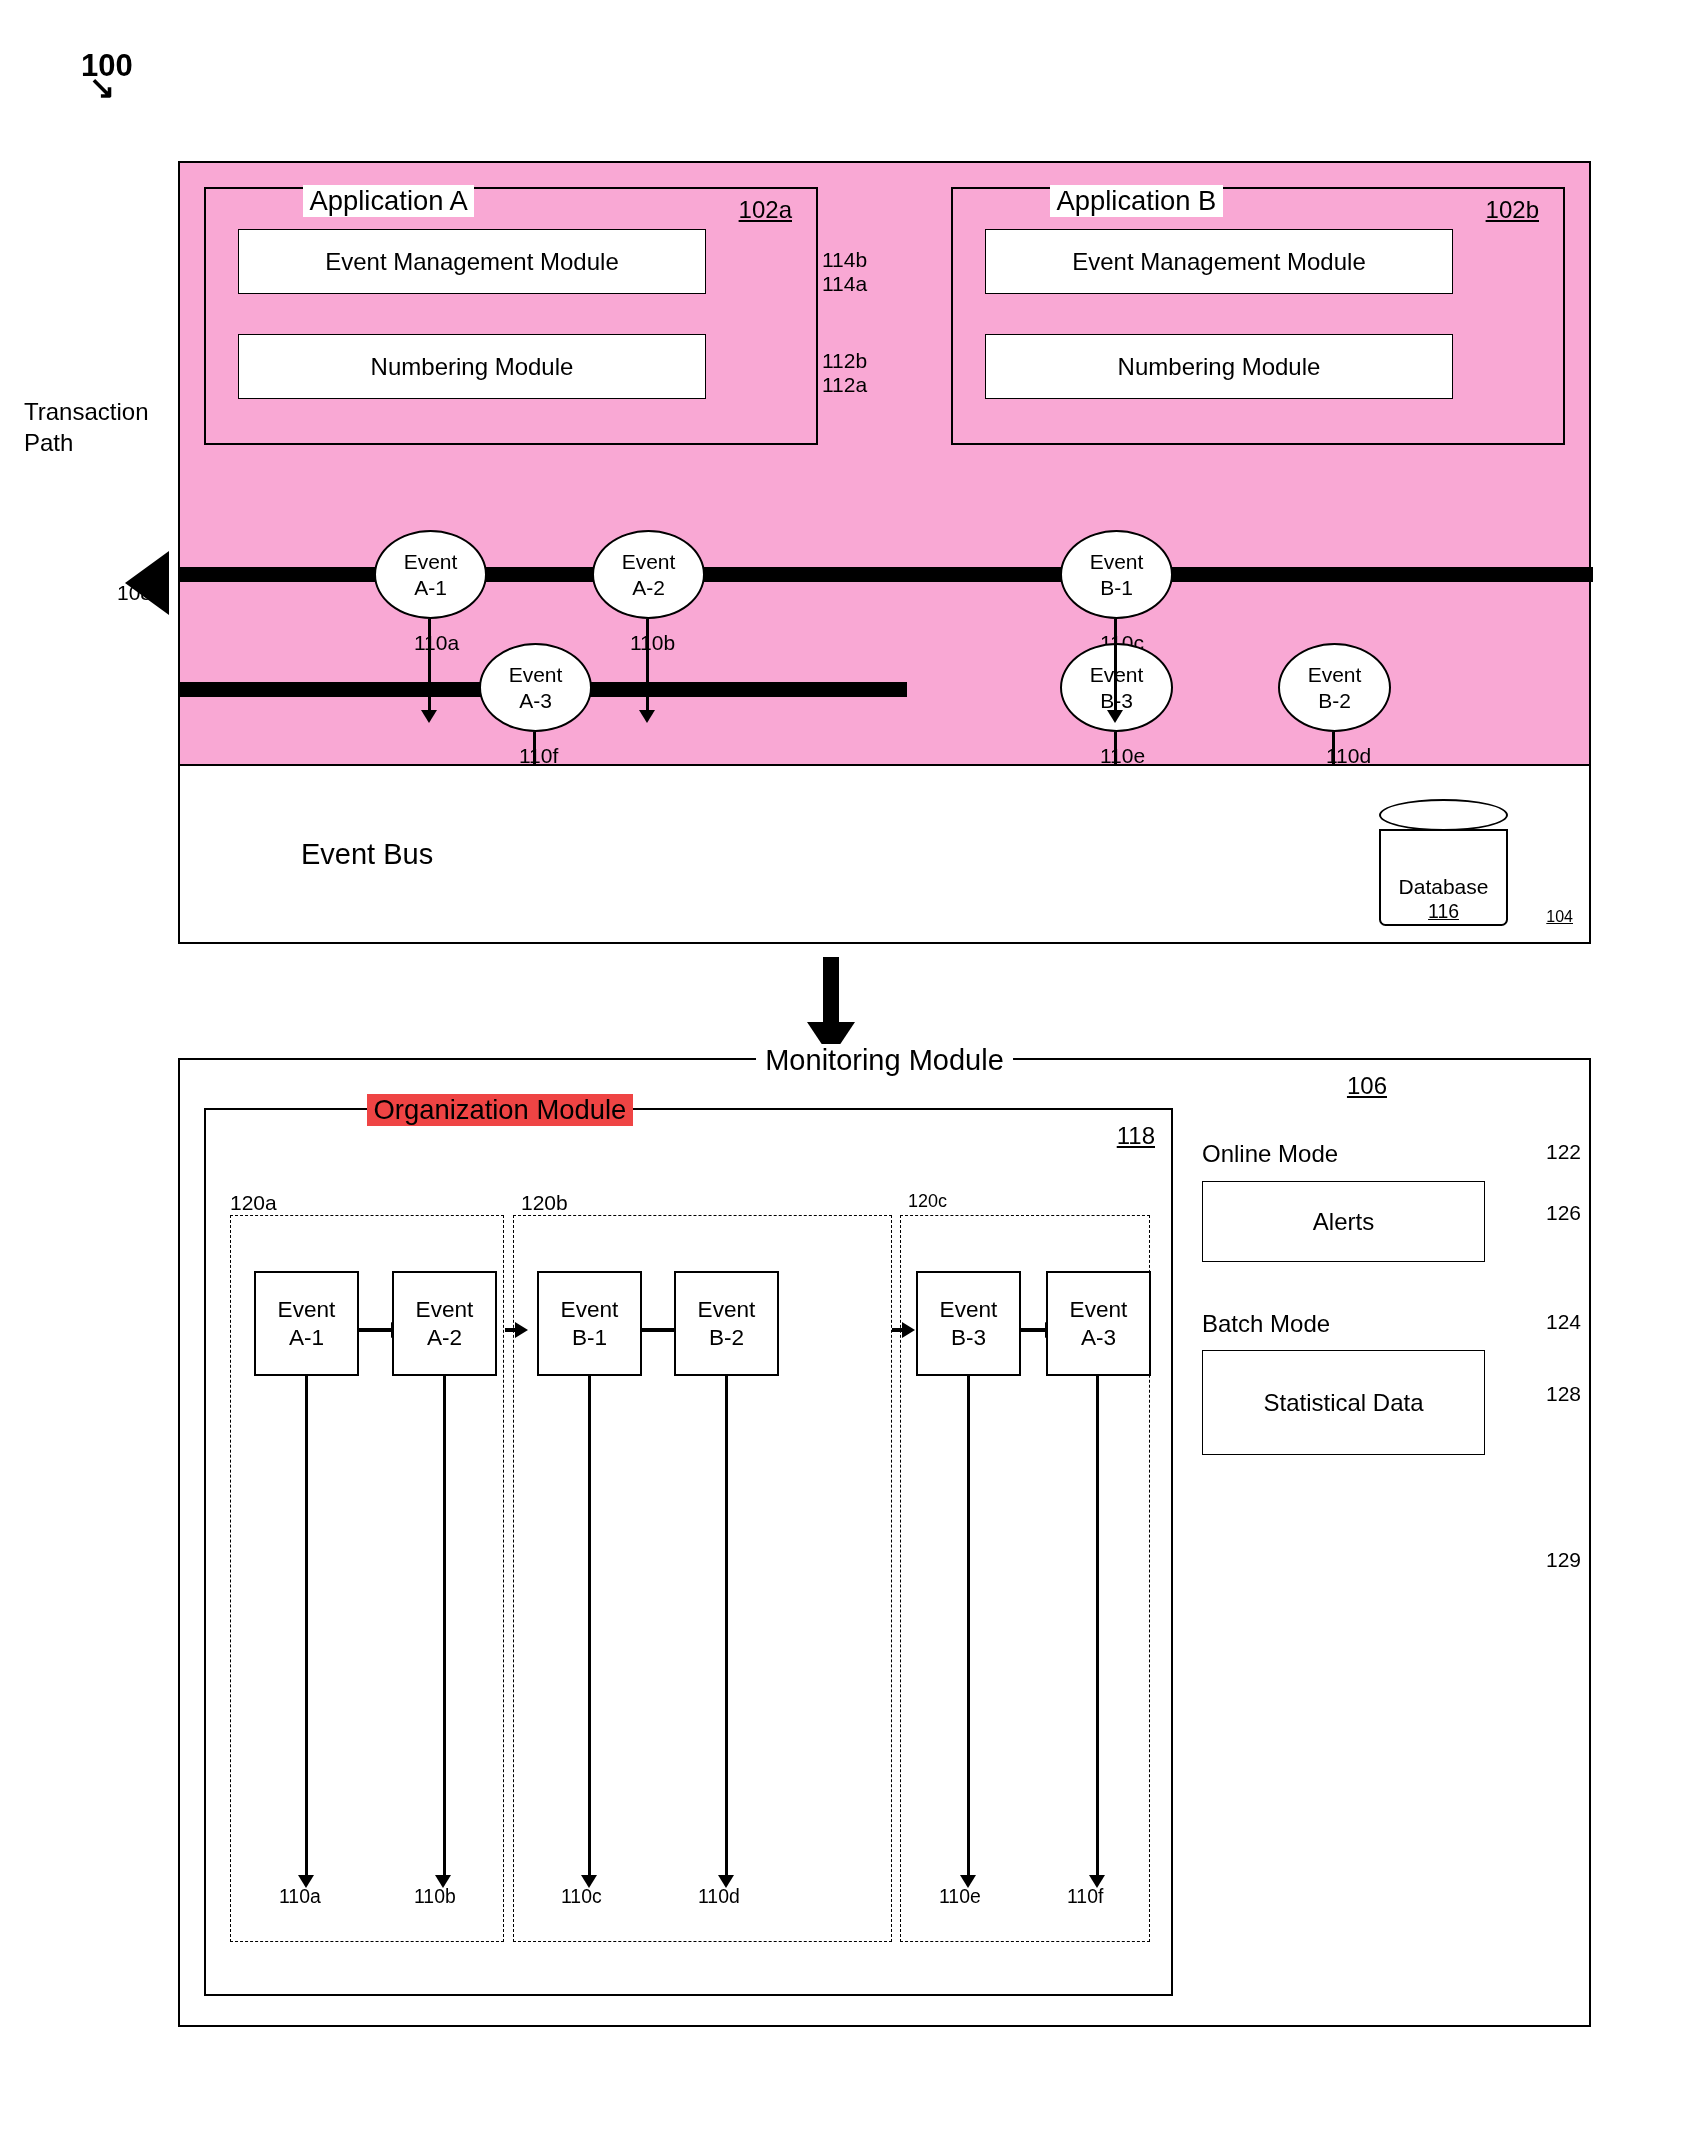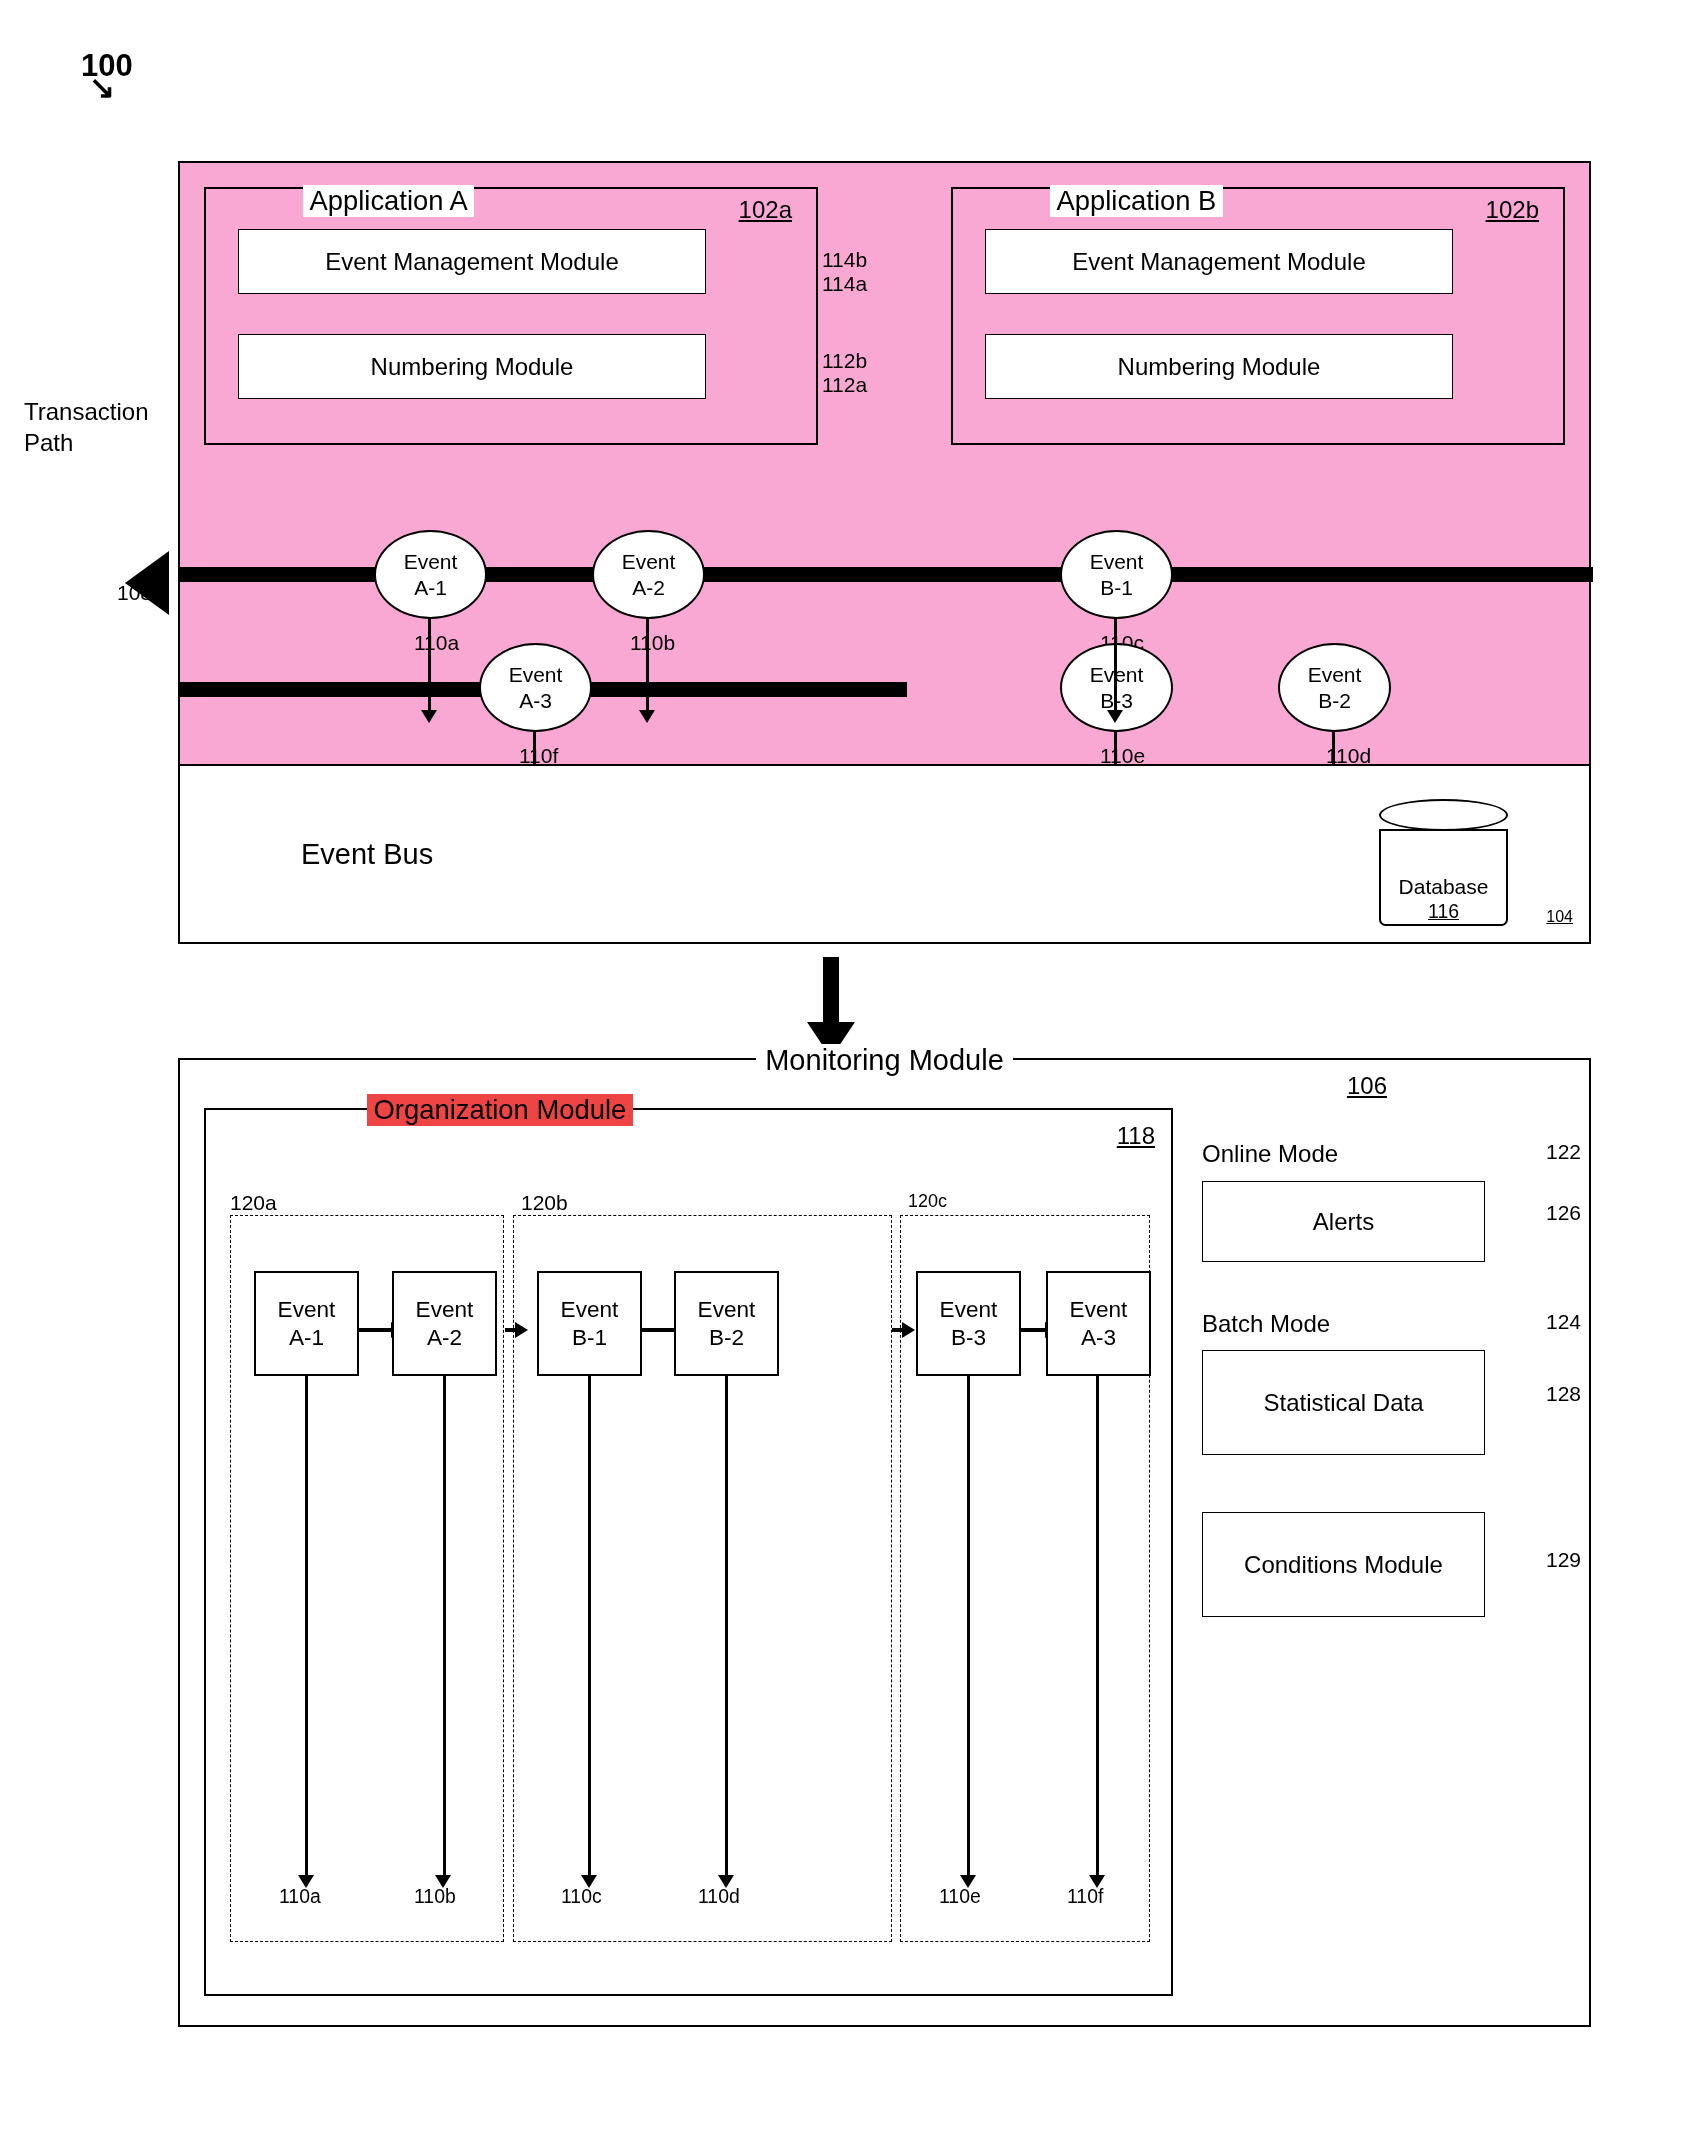--- a/index.html
+++ b/index.html
@@ -573,24 +573,20 @@
 
       <div style="position:absolute;top:202px;left:0;font-size:24px;">Batch Mode</div>
       <div style="position:absolute;top:202px;right:-16px;font-size:21px;">124</div>
 
       <div class="mode-box" style="position:absolute;top:242px;left:0;width:283px;height:105px;">
         <span style="text-align:center;line-height:1.3;">Statistical
 Data</span>
       </div>
       <div style="position:absolute;top:274px;right:-16px;font-size:21px;">128</div>
 
-      <div class="mode-box" style="position:absolute;top:404px;left:0;width:283px;height:105px;">
-        <span style="text-align:center;line-height:1.3;">Conditions
-Module</span>
-      </div>
       <div style="position:absolute;top:440px;right:-16px;font-size:21px;">129</div>
 
     </div>
 
   </div>
 
 </div>
 
 
 </body></html>

